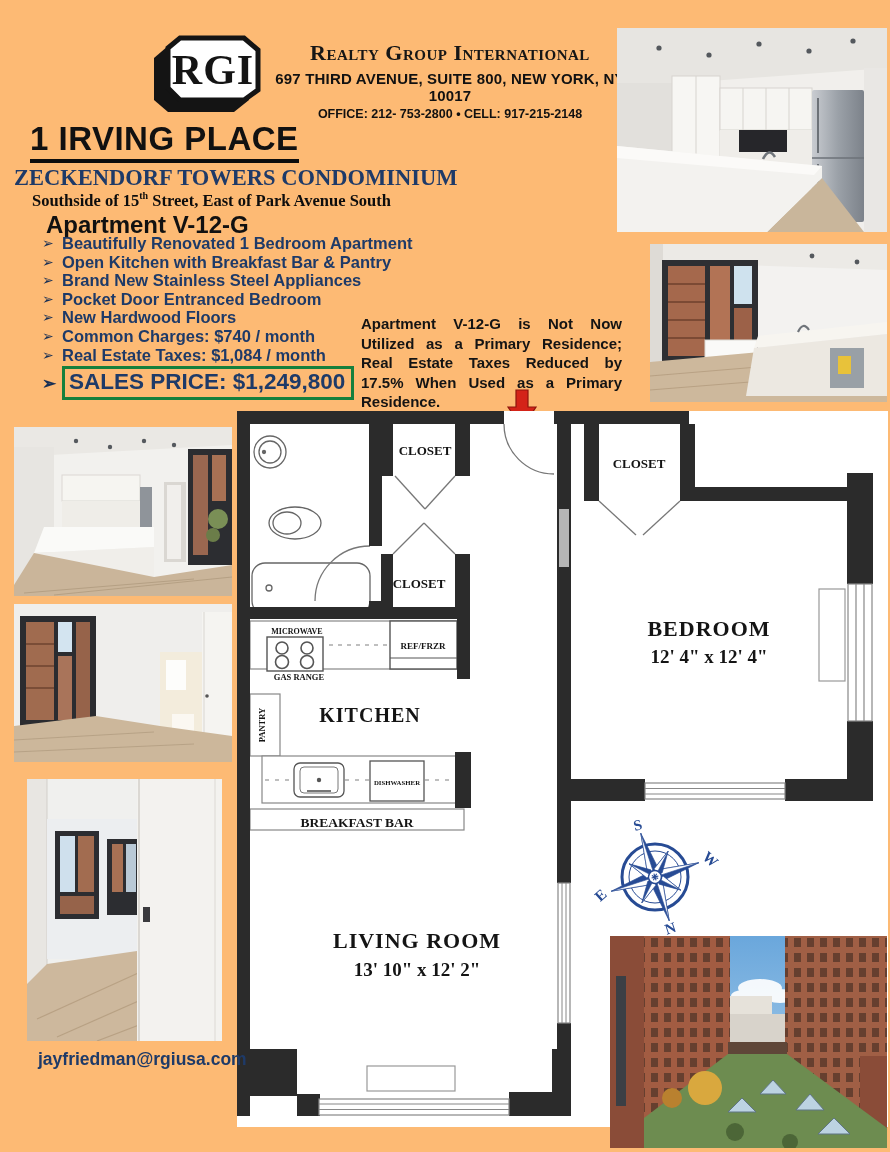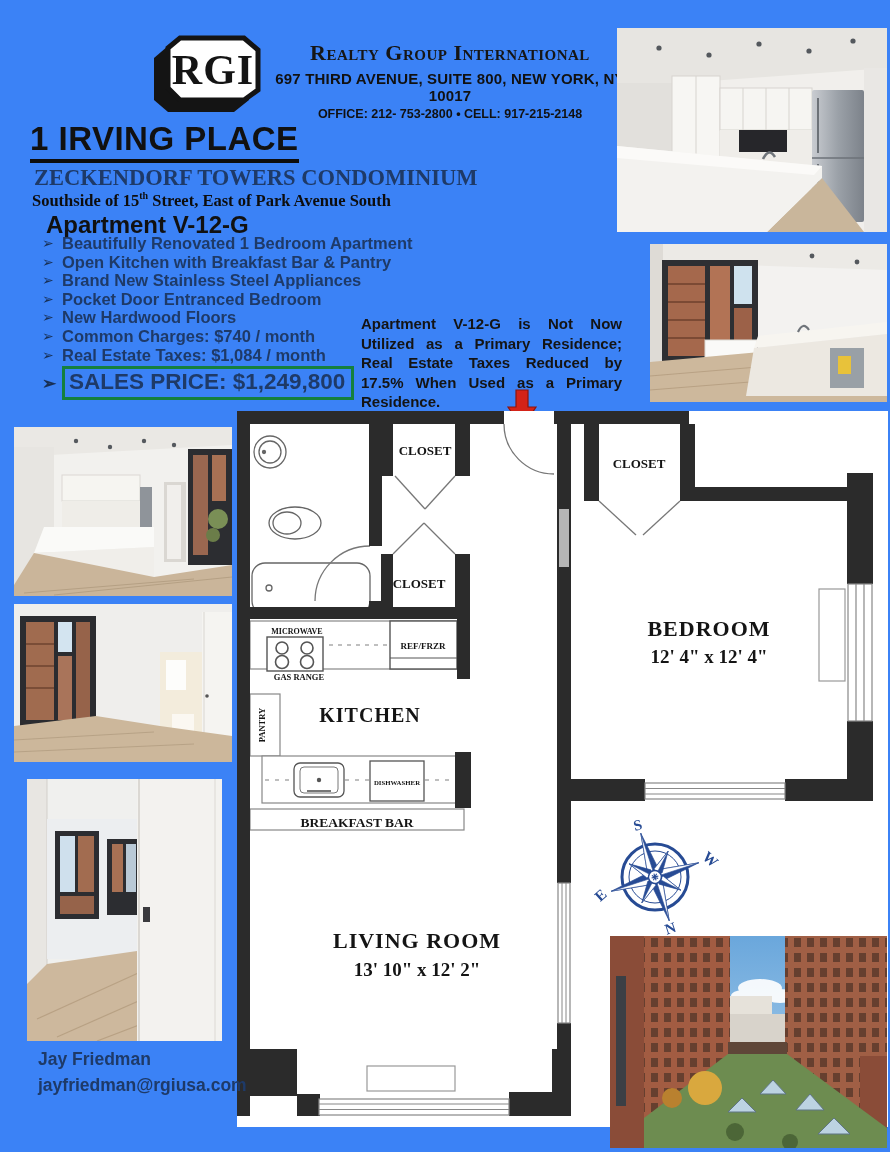--- a/index.html
+++ b/index.html
@@ -1,28 +1,28 @@
 <!DOCTYPE html>
 <html><head>
 <meta charset="utf-8">
 <style>
   html,body{margin:0;padding:0;background:#ffffff;}
-  .page{position:relative;width:890px;height:1152px;background:#3b82f6;overflow:hidden;
+  .page{position:relative;width:890px;height:1152px;background:#fdba74;overflow:hidden;
         font-family:"Liberation Sans",sans-serif;color:#111;}
   .abs{position:absolute;}
   
   .hdr{position:absolute;left:275px;top:40px;width:350px;text-align:center;}
   .company{font-family:"Liberation Serif",serif;font-variant:small-caps;font-weight:bold;
            font-size:22px;letter-spacing:.5px;color:#161616;}
   .addr{margin-top:4px;font-size:15px;font-weight:bold;letter-spacing:.2px;}
   .phones{margin-top:3px;font-size:12.5px;font-weight:600;}
   
   .bldg{position:absolute;left:30px;top:120px;font-size:33px;font-weight:bold;letter-spacing:.5px;
         border-bottom:4px solid #0d0d0d;padding-bottom:1px;}
-  .condo{position:absolute;left:34px;top:165px;font-family:"Liberation Serif",serif;
+  .condo{position:absolute;left:14px;top:165px;font-family:"Liberation Serif",serif;
          font-weight:bold;font-size:22.5px;color:#1e3a68;}
   .loc{position:absolute;left:32px;top:190px;font-family:"Liberation Serif",serif;
        font-weight:bold;font-size:16.5px;color:#0d0d0d;}
   .loc sup{font-size:10px;}
   .apt{position:absolute;left:46px;top:211px;font-size:24px;font-weight:bold;}
   
   .features{position:absolute;left:42px;top:234px;margin:0;padding:0;list-style:none;width:400px;}
   .features li{display:flex;align-items:flex-start;height:18.6px;}
   .blt{width:20px;flex:0 0 20px;color:#182f54;font-size:14px;line-height:18px;}
   .ftxt{color:#1e3a68;font-weight:bold;font-size:16.5px;line-height:18.2px;white-space:nowrap;}
@@ -445,17 +445,16 @@
       <polygon points="118,176 132,162 146,176"></polygon>
       <polygon points="208,198 224,182 240,198"></polygon>
     </g>
     <circle cx="95" cy="152" r="17" fill="#d9a83e"></circle>
       <circle cx="62" cy="162" r="10" fill="#b9812f"></circle>
     <circle cx="125" cy="196" r="9" fill="#4c6637"></circle>
       <circle cx="180" cy="206" r="8" fill="#4c6637"></circle>
   </svg>
 
   <div class="contact">
-    <div class="c-line">Jay Friedman</div>
     <div class="c-line">jayfriedman@rgiusa.com</div>
   </div>
 
 </div>
 
 </body></html>

